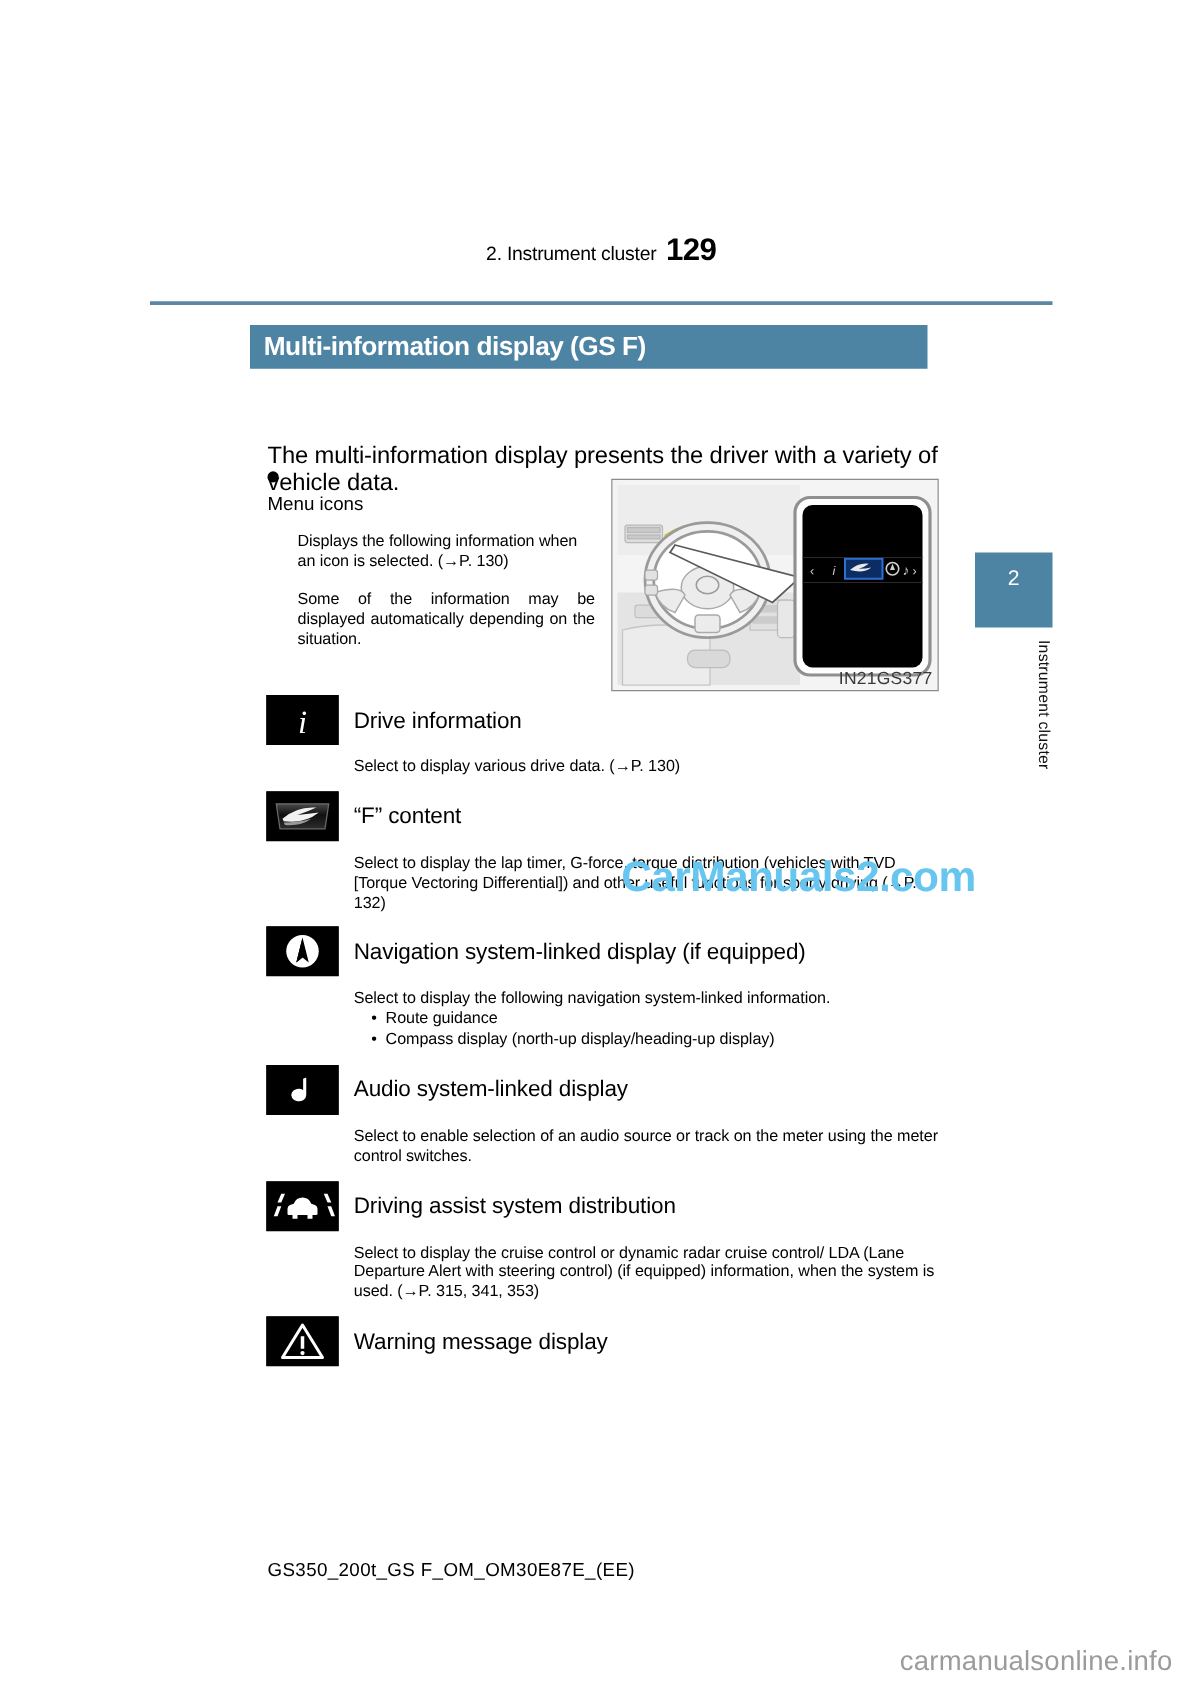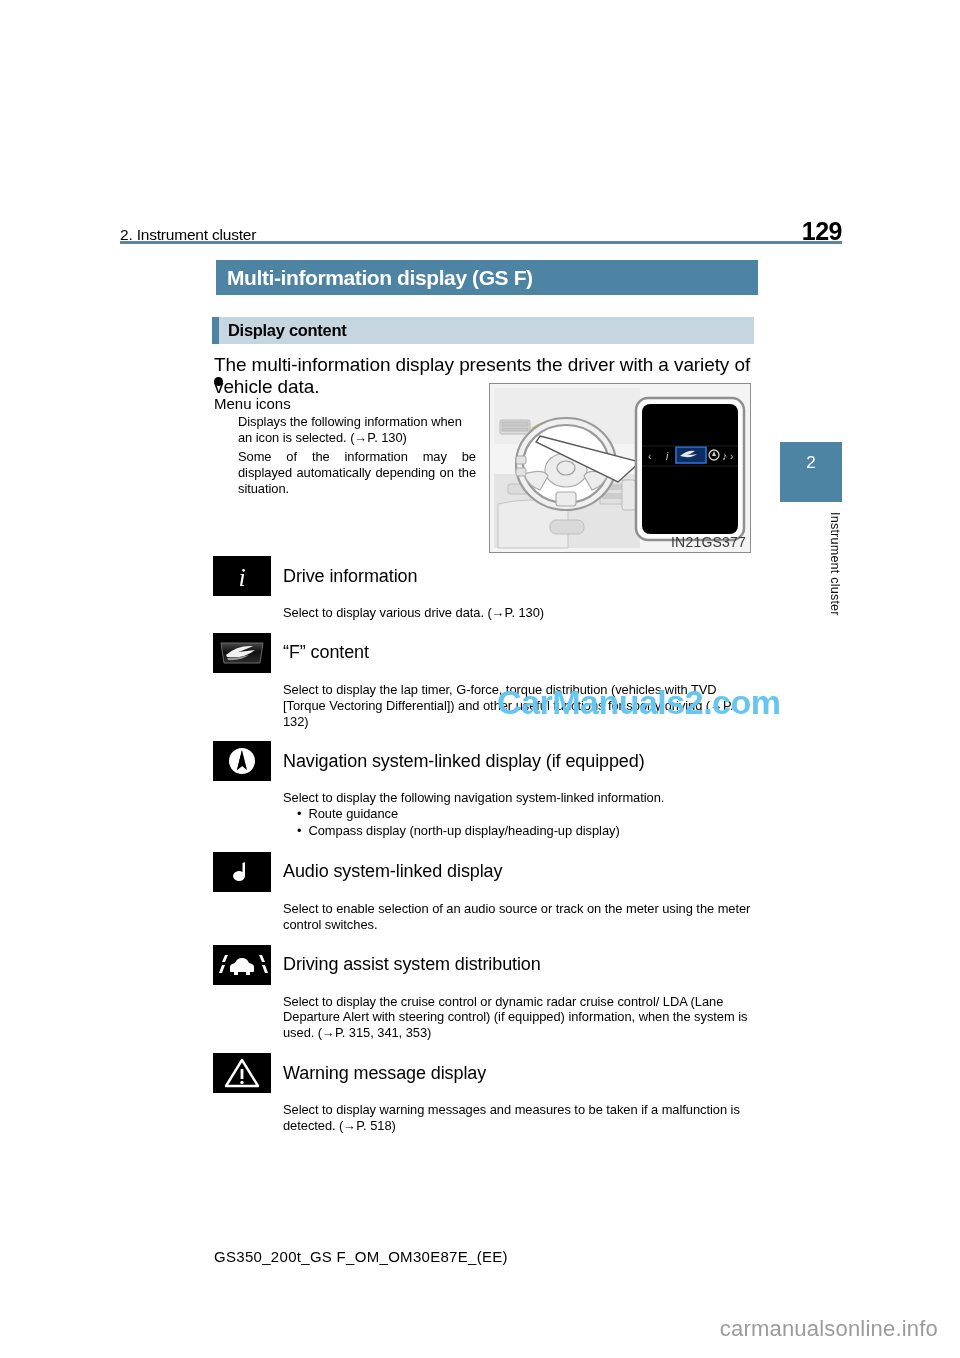--- a/index.html
+++ b/index.html
@@ -12,22 +12,22 @@
     color: #000;
     position: relative;
     overflow: hidden;
   }
 
   .page { position: absolute; inset: 0; }
 
   
   .header-row {
     position: absolute;
-    left: 120px; top: 217px; width: 722px;
-    display: flex; align-items: baseline; justify-content: space-between;
+    left: 120px; top: 186px; width: 722px;
+    display: flex; align-items: baseline; justify-content: center;
   }
   .header-chapter {
     font-size: 15.5px;
     letter-spacing: -0.2px;
     color: #000;
   }
   .page-number {
     font-size: 25px;
     font-weight: bold;
     letter-spacing: -0.5px;
@@ -37,21 +37,21 @@
   }
   .header-rule {
     position: absolute;
     left: 120px; top: 241px; width: 722px; height: 3px;
     background: #5b87a3;
   }
 
   
   .section-banner {
     position: absolute;
-    left: 216px; top: 260px; width: 542px; height: 35px;
+    left: 200px; top: 260px; width: 542px; height: 35px;
     background: #4d83a3;
     display: flex; align-items: center;
     padding-left: 11px;
   }
   .section-banner-title {
     color: #ffffff;
     font-size: 21px;
     font-weight: bold;
     letter-spacing: -0.4px;
   }
@@ -92,21 +92,21 @@
     font-size: 15px;
     flex-direction: column;
   }
   .bullet-dot {
     width: 9px; height: 9px; border-radius: 50%;
     background: #000; flex: 0 0 auto;
     position: relative; top: -1px;
   }
   .bullet-para {
     margin-left: 24px;
-    margin-top: 2px;
+    margin-top: 13px;
     font-size: 12.9px;
     line-height: 1.26;
     text-align: justify;
     letter-spacing: -0.05px;
   }
   .bullet-para.first { text-align: left; }
 
   
   .figure {
     position: absolute;
@@ -220,24 +220,20 @@
   <div class="header-row">
     <span class="header-chapter">2. Instrument cluster</span>
     <span class="page-number">129</span>
   </div>
   <div class="header-rule"></div>
 
   <div class="section-banner">
     <span class="section-banner-title">Multi-information display (GS F)</span>
   </div>
 
-  <div class="subsection-bar">
-    <span class="subsection-accent"></span>
-    <span class="subsection-title">Display content</span>
-  </div>
 
   <div class="intro">The multi-information display presents the driver with a variety of vehicle data.</div>
 
   <div class="bullet-block">
     <div class="bullet-head">
       <span class="bullet-dot"></span>
       <span>Menu icons</span>
     </div>
     <div class="bullet-para first">Displays the following information when an icon is selected. (→P. 130)</div>
     <div class="bullet-para">Some of the information may be displayed automatically depending on the situation.</div>
@@ -418,21 +414,20 @@
         <div class="icon-box">
           <svg width="58" height="40" viewBox="0 0 58 40">
             <rect width="58" height="40" fill="#000"></rect>
             <path d="M29 7 L45 33 L13 33 Z" fill="none" stroke="#fff" stroke-width="2.4" stroke-linejoin="round"></path>
             <rect x="27.6" y="16" width="2.8" height="10" fill="#fff"></rect>
             <circle cx="29" cy="29.4" r="1.7" fill="#fff"></circle>
           </svg>
         </div>
         <span class="icon-label">Warning message display</span>
       </div>
-      <div class="icon-desc">Select to display warning messages and measures to be taken if a malfunction is detected. (→P. 518)</div>
     </div>
 
   </div>
 
   <div class="watermark-center">CarManuals2.com</div>
   <div class="watermark-bottom">carmanualsonline.info</div>
 
   <div class="footer">GS350_200t_GS F_OM_OM30E87E_(EE)</div>
 
 </div>

